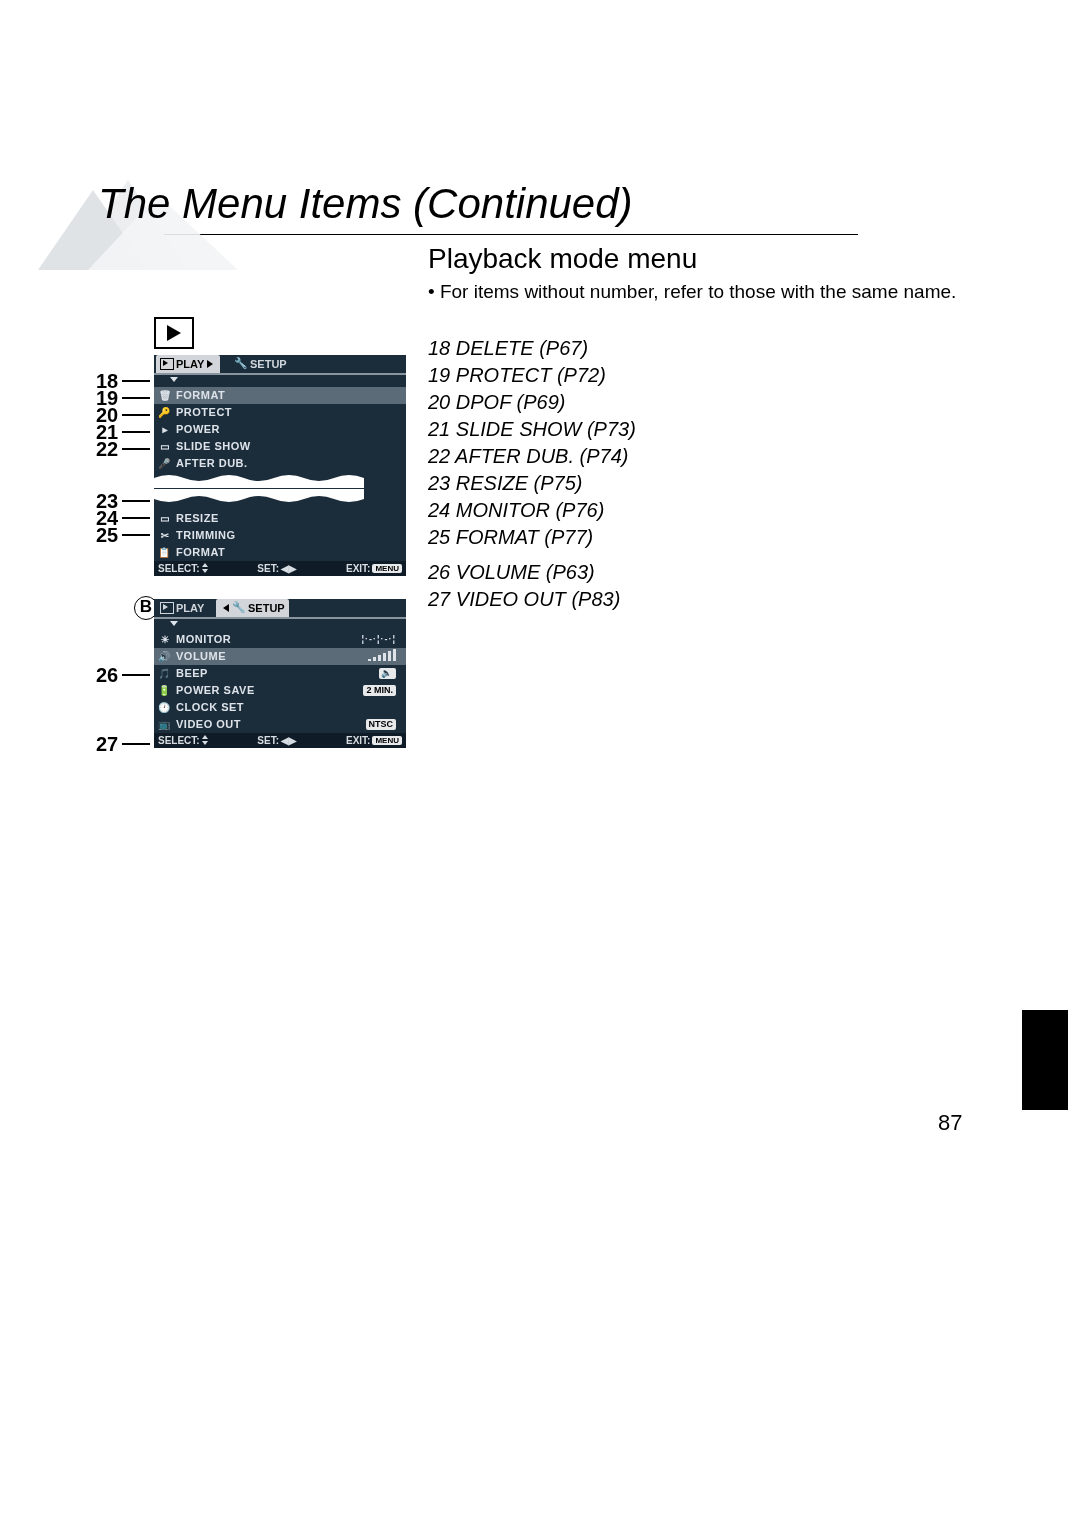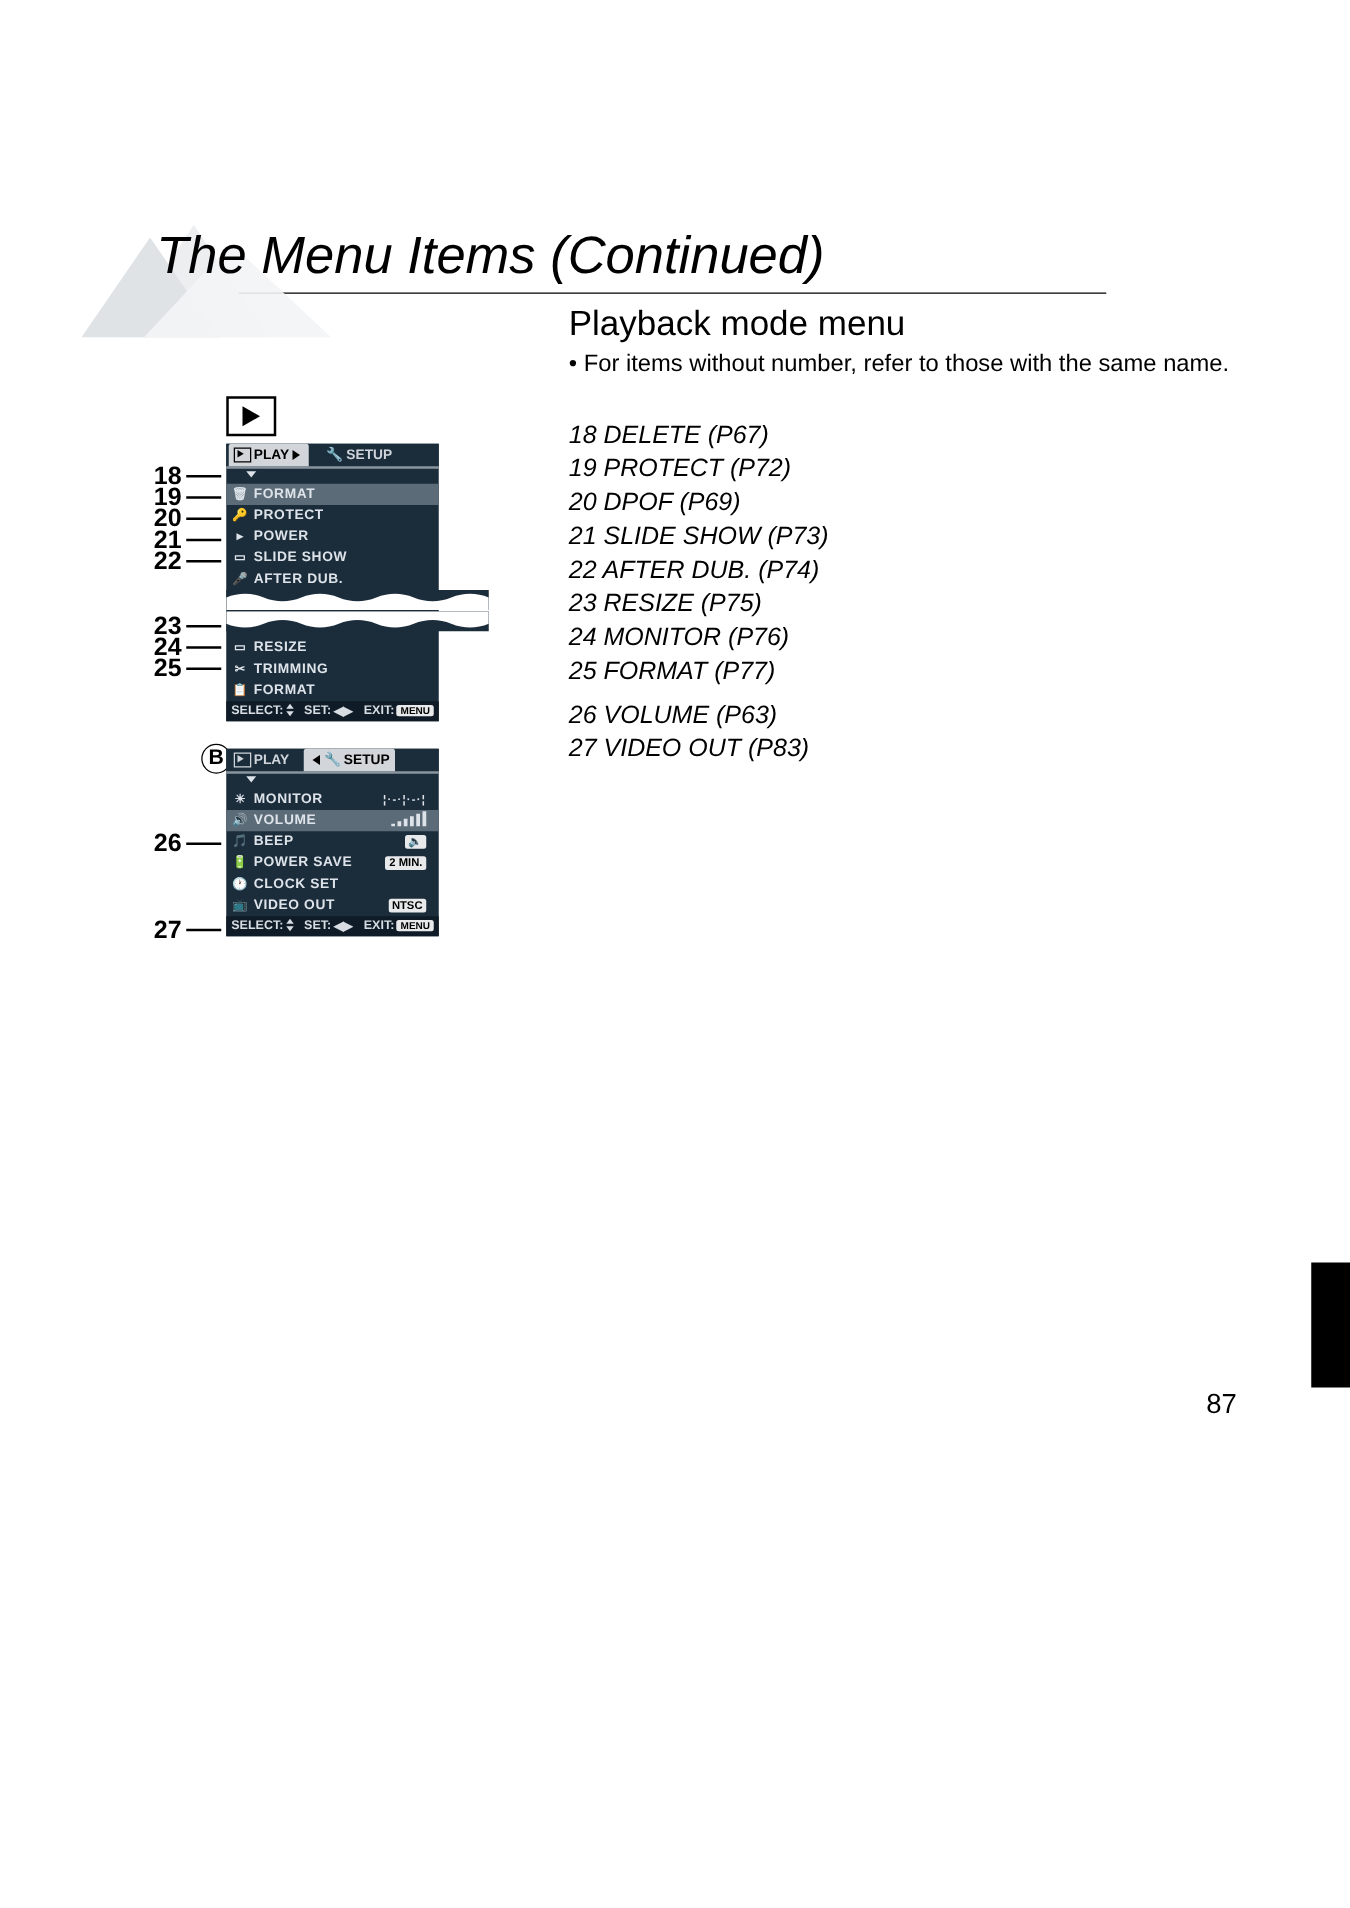--- a/index.html
+++ b/index.html
@@ -8,21 +8,21 @@
     width: 1080px;
     height: 1526px;
     font-family: Arial, Helvetica, sans-serif;
     color: #000;
     background: #fff;
     position: relative;
   }
   .page {
     position: absolute;
     top: 180px;
-    left: 125px;
+    left: 98px;
     width: 860px;
   }
   .header-bg {
     position: absolute;
     top: 0;
     left: -60px;
     width: 300px;
     height: 90px;
     z-index: 0;
   }
@@ -108,21 +108,21 @@
     left: 11px;
     width: 0;
     height: 0;
     border-left: 14px solid #000;
     border-top: 8px solid transparent;
     border-bottom: 8px solid transparent;
   }
   .panel {
     background: #1b2c3b;
     color: #fff;
-    width: 170px;
+    width: 252px;
     font-size: 12px;
     position: relative;
     margin-left: 56px;
   }
   .panel-tabs {
     display: flex;
     height: 18px;
     font-size: 11px;
     align-items: center;
     background: #1b2c3b;
@@ -221,21 +221,21 @@
     height: 11px;
     line-height: 11px;
   }
   .panel-footer {
     background: #0f1b26;
     color: #d7dde3;
     font-size: 10px;
     padding: 2px 4px;
     display: flex;
     justify-content: space-between;
-    align-items: flex-start;
+    align-items: flex-end;
   }
   .footer-seg {
     display: flex;
     align-items: center;
     gap: 2px;
   }
   .footer-seg .upb {
     width: 6px; height: 10px;
     position: relative;
   }

